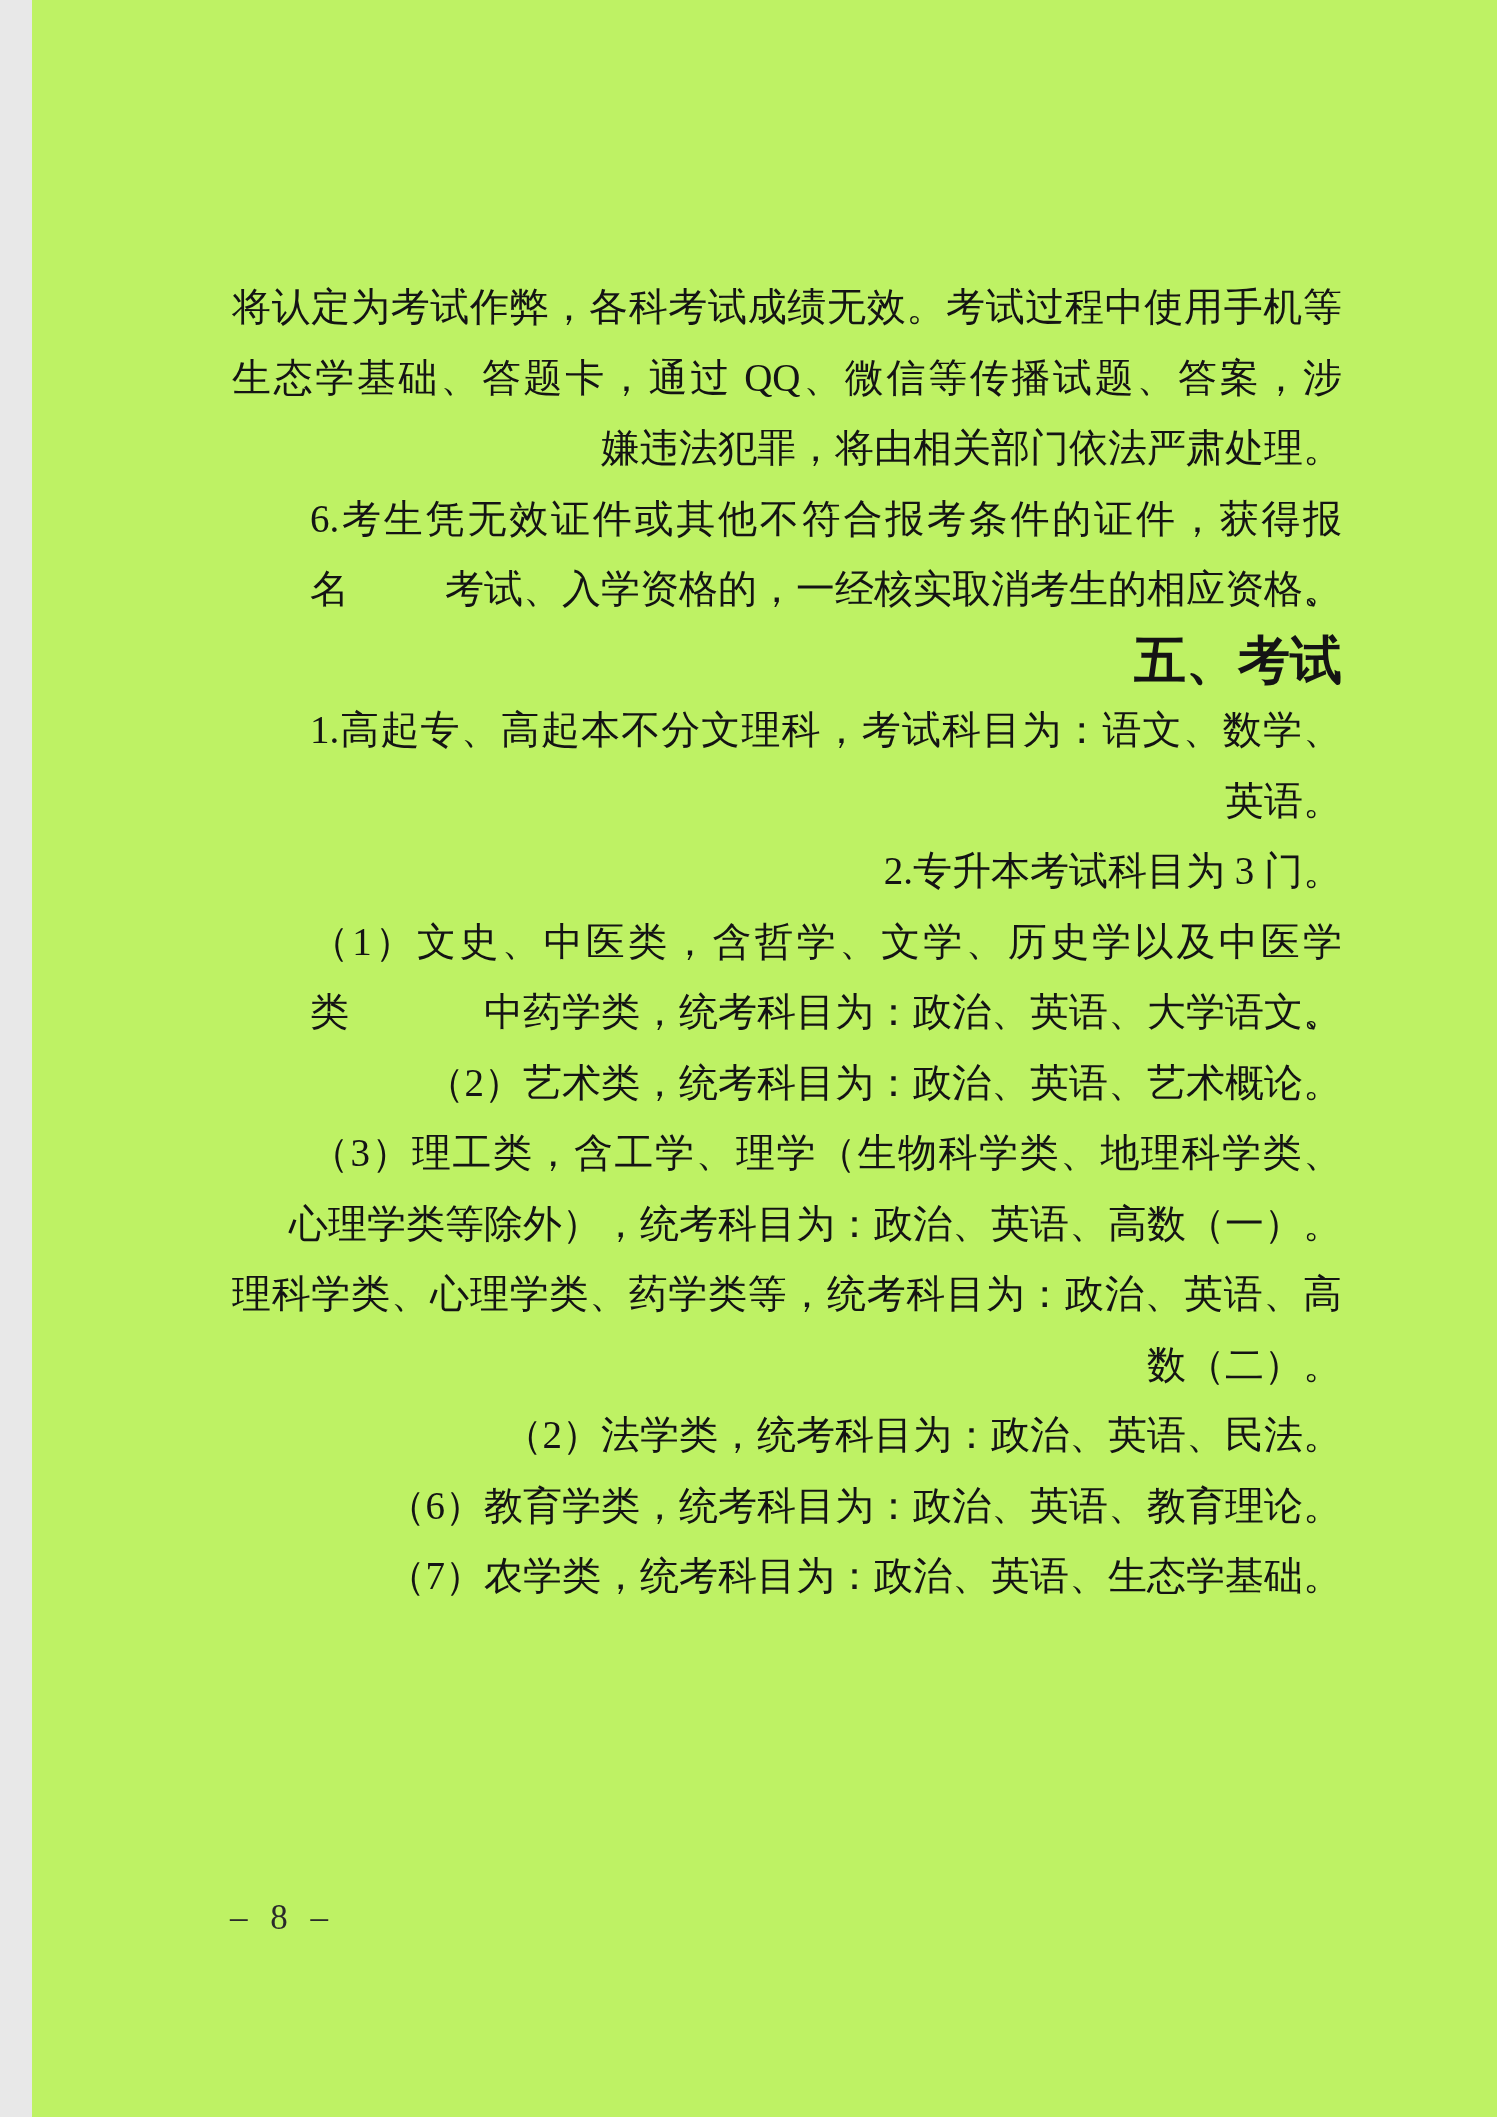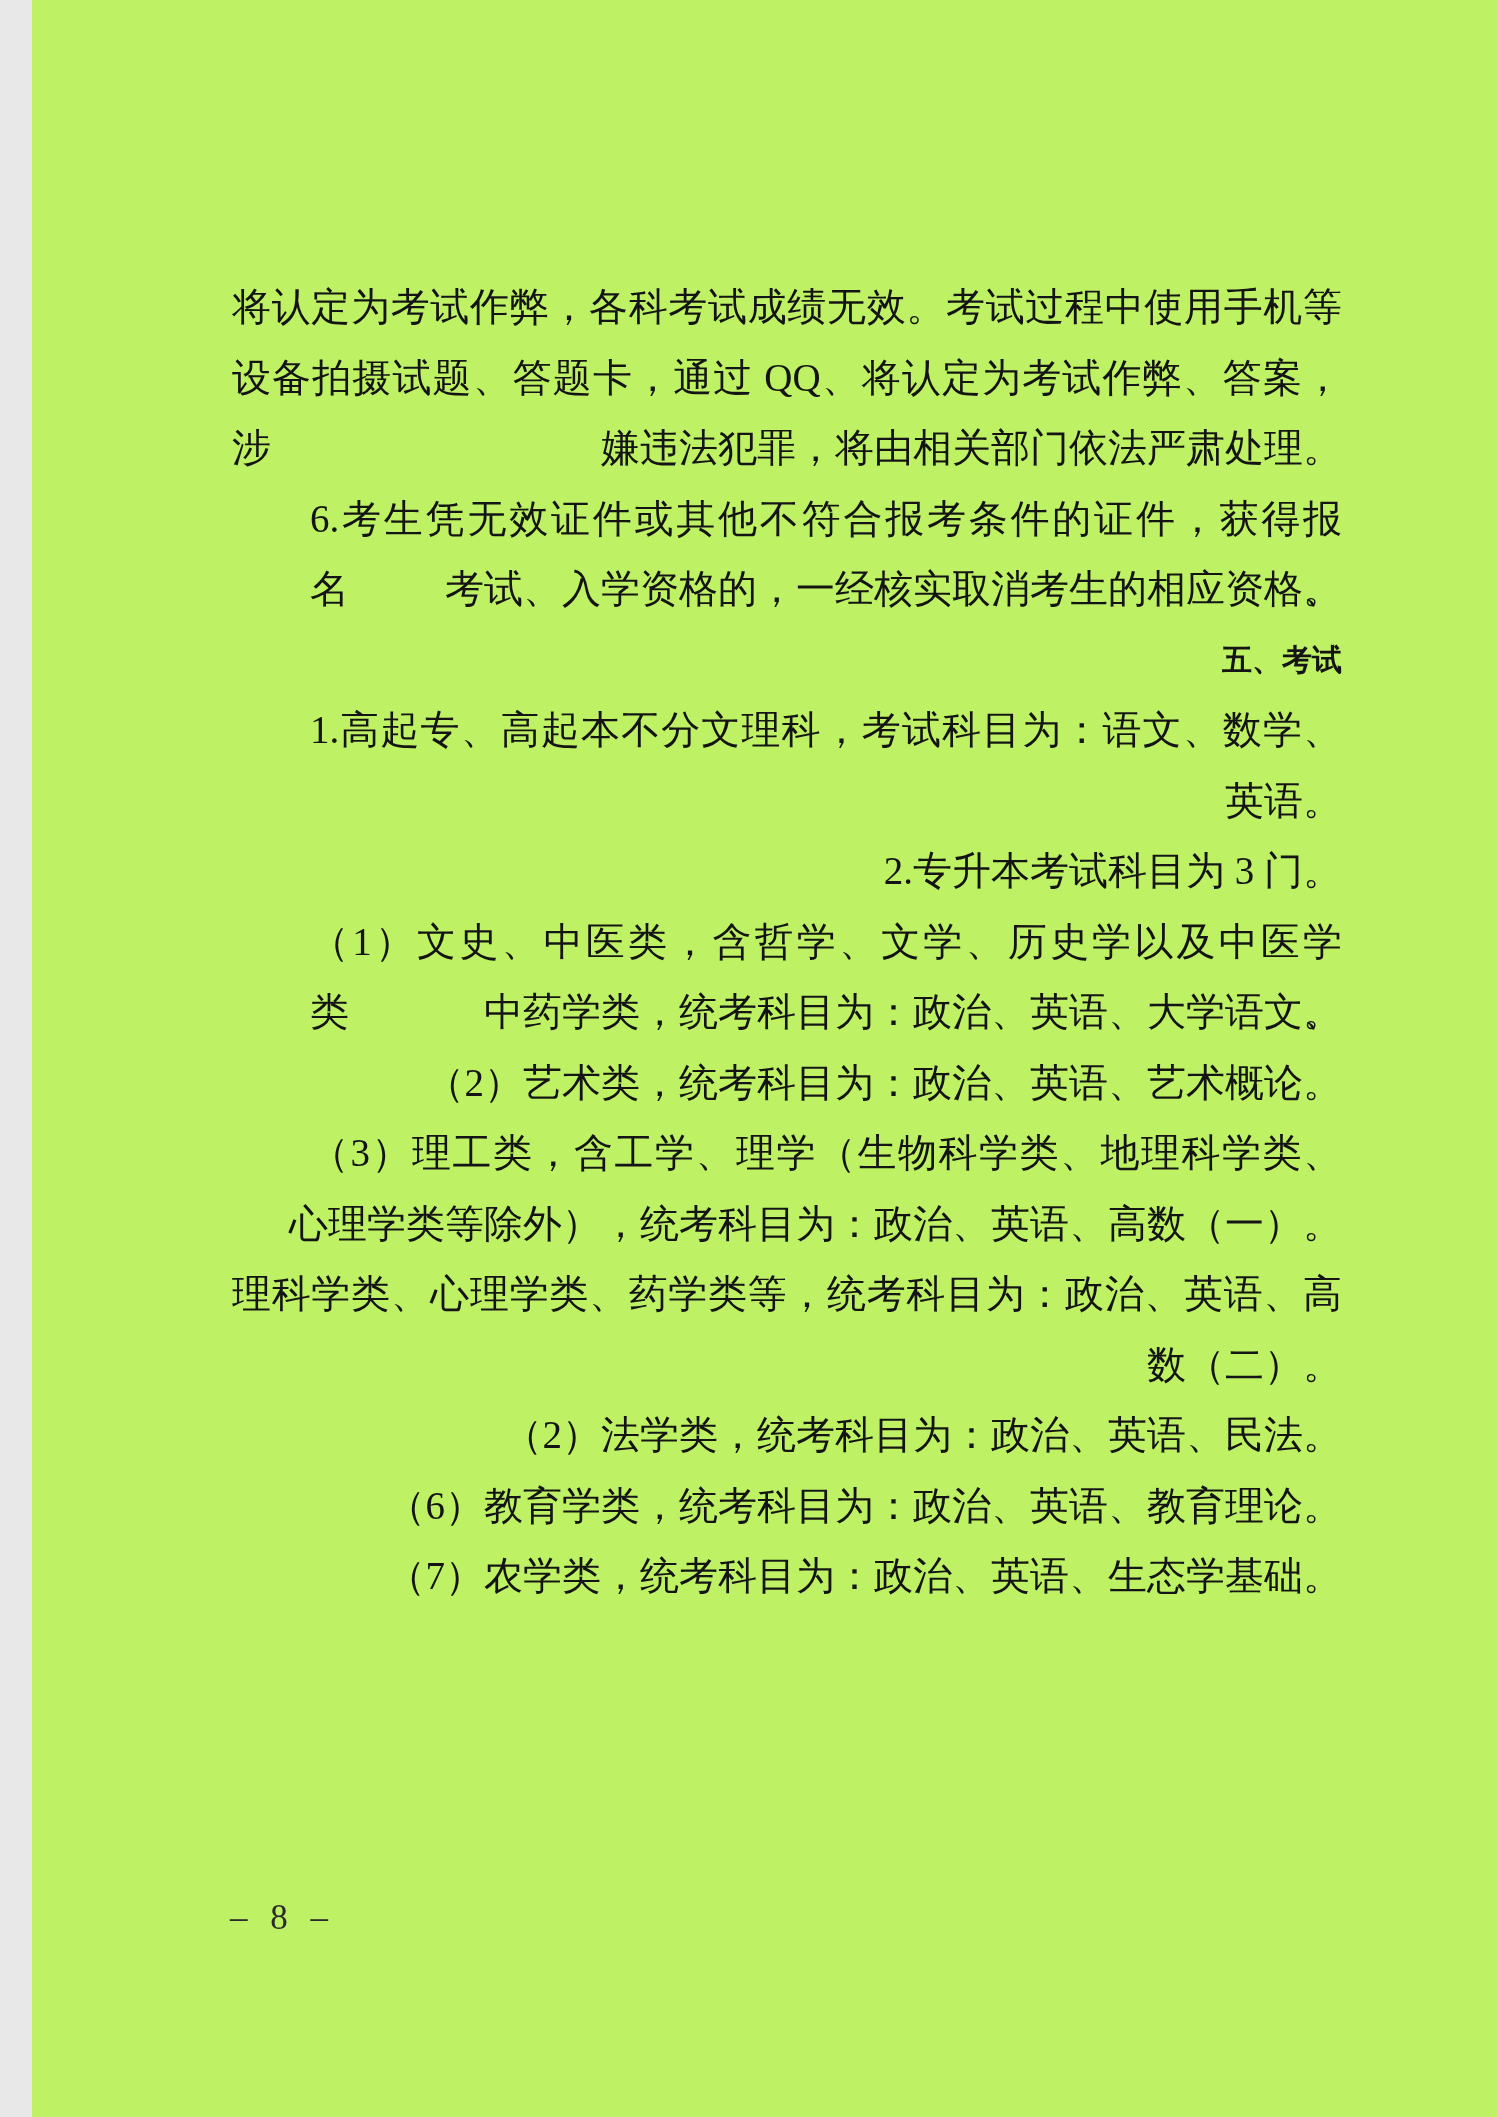--- a/index.html
+++ b/index.html
@@ -33,42 +33,42 @@
   .line.j {
     white-space: normal;
     text-align: justify;
     text-align-last: justify;
     text-justify: inter-character;
   }
   
   .line.i { padding-left: 78px; width: 1032px; }
   .line.b {
     font-weight: 700;
-    font-size: 30px;
+    font-size: 52px;
     font-family: "Liberation Sans", "DejaVu Sans", sans-serif;
   }
   .footer {
     position: absolute;
     left: 198px;
     top: 1896px;
     height: 44px;
     line-height: 44px;
     font-size: 35px;
     letter-spacing: 7px;
     color: #2a2a2a;
   }
 </style>
 </head>
 <body>
 
 <div class="page">
 
   <div class="textblock">
     <p class="line j">将认定为考试作弊，各科考试成绩无效。考试过程中使用手机等</p>
-    <p class="line j">设备拍摄试题、答题卡，通过 QQ、将认定为考试作弊、答案，涉</p>
+    <p class="line j">生态学基础、答题卡，通过 QQ、微信等传播试题、答案，涉</p>
     <p class="line">嫌违法犯罪，将由相关部门依法严肃处理。</p>
     <p class="line j i">6.考生凭无效证件或其他不符合报考条件的证件，获得报名、</p>
     <p class="line">考试、入学资格的，一经核实取消考生的相应资格。</p>
     <p class="line i b">五、考试</p>
     <p class="line j i">1.高起专、高起本不分文理科，考试科目为：语文、数学、</p>
     <p class="line">英语。</p>
     <p class="line i">2.专升本考试科目为 3 门。</p>
     <p class="line j i">（1）文史、中医类，含哲学、文学、历史学以及中医学类、</p>
     <p class="line">中药学类，统考科目为：政治、英语、大学语文。</p>
     <p class="line i">（2）艺术类，统考科目为：政治、英语、艺术概论。</p>

